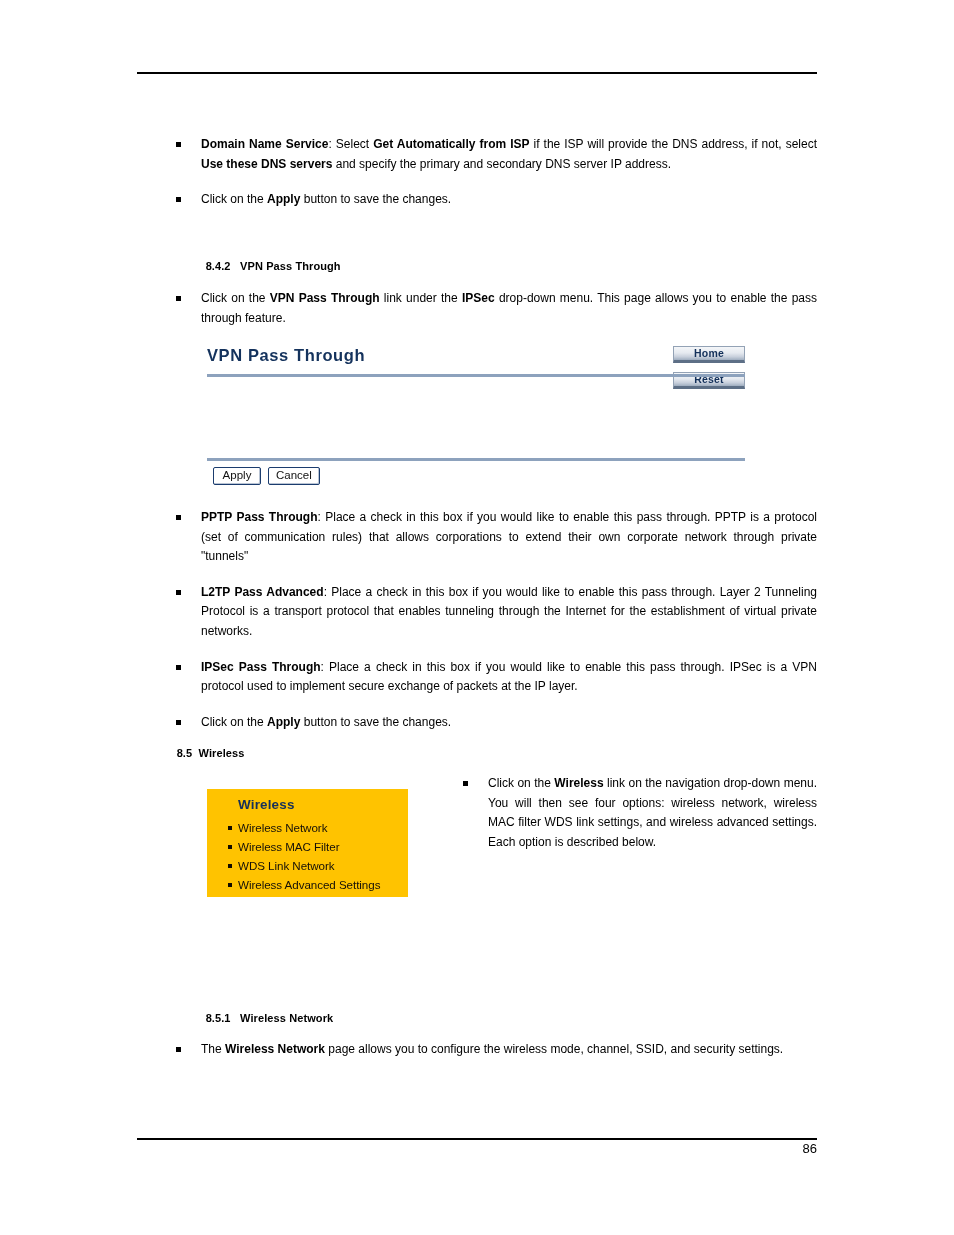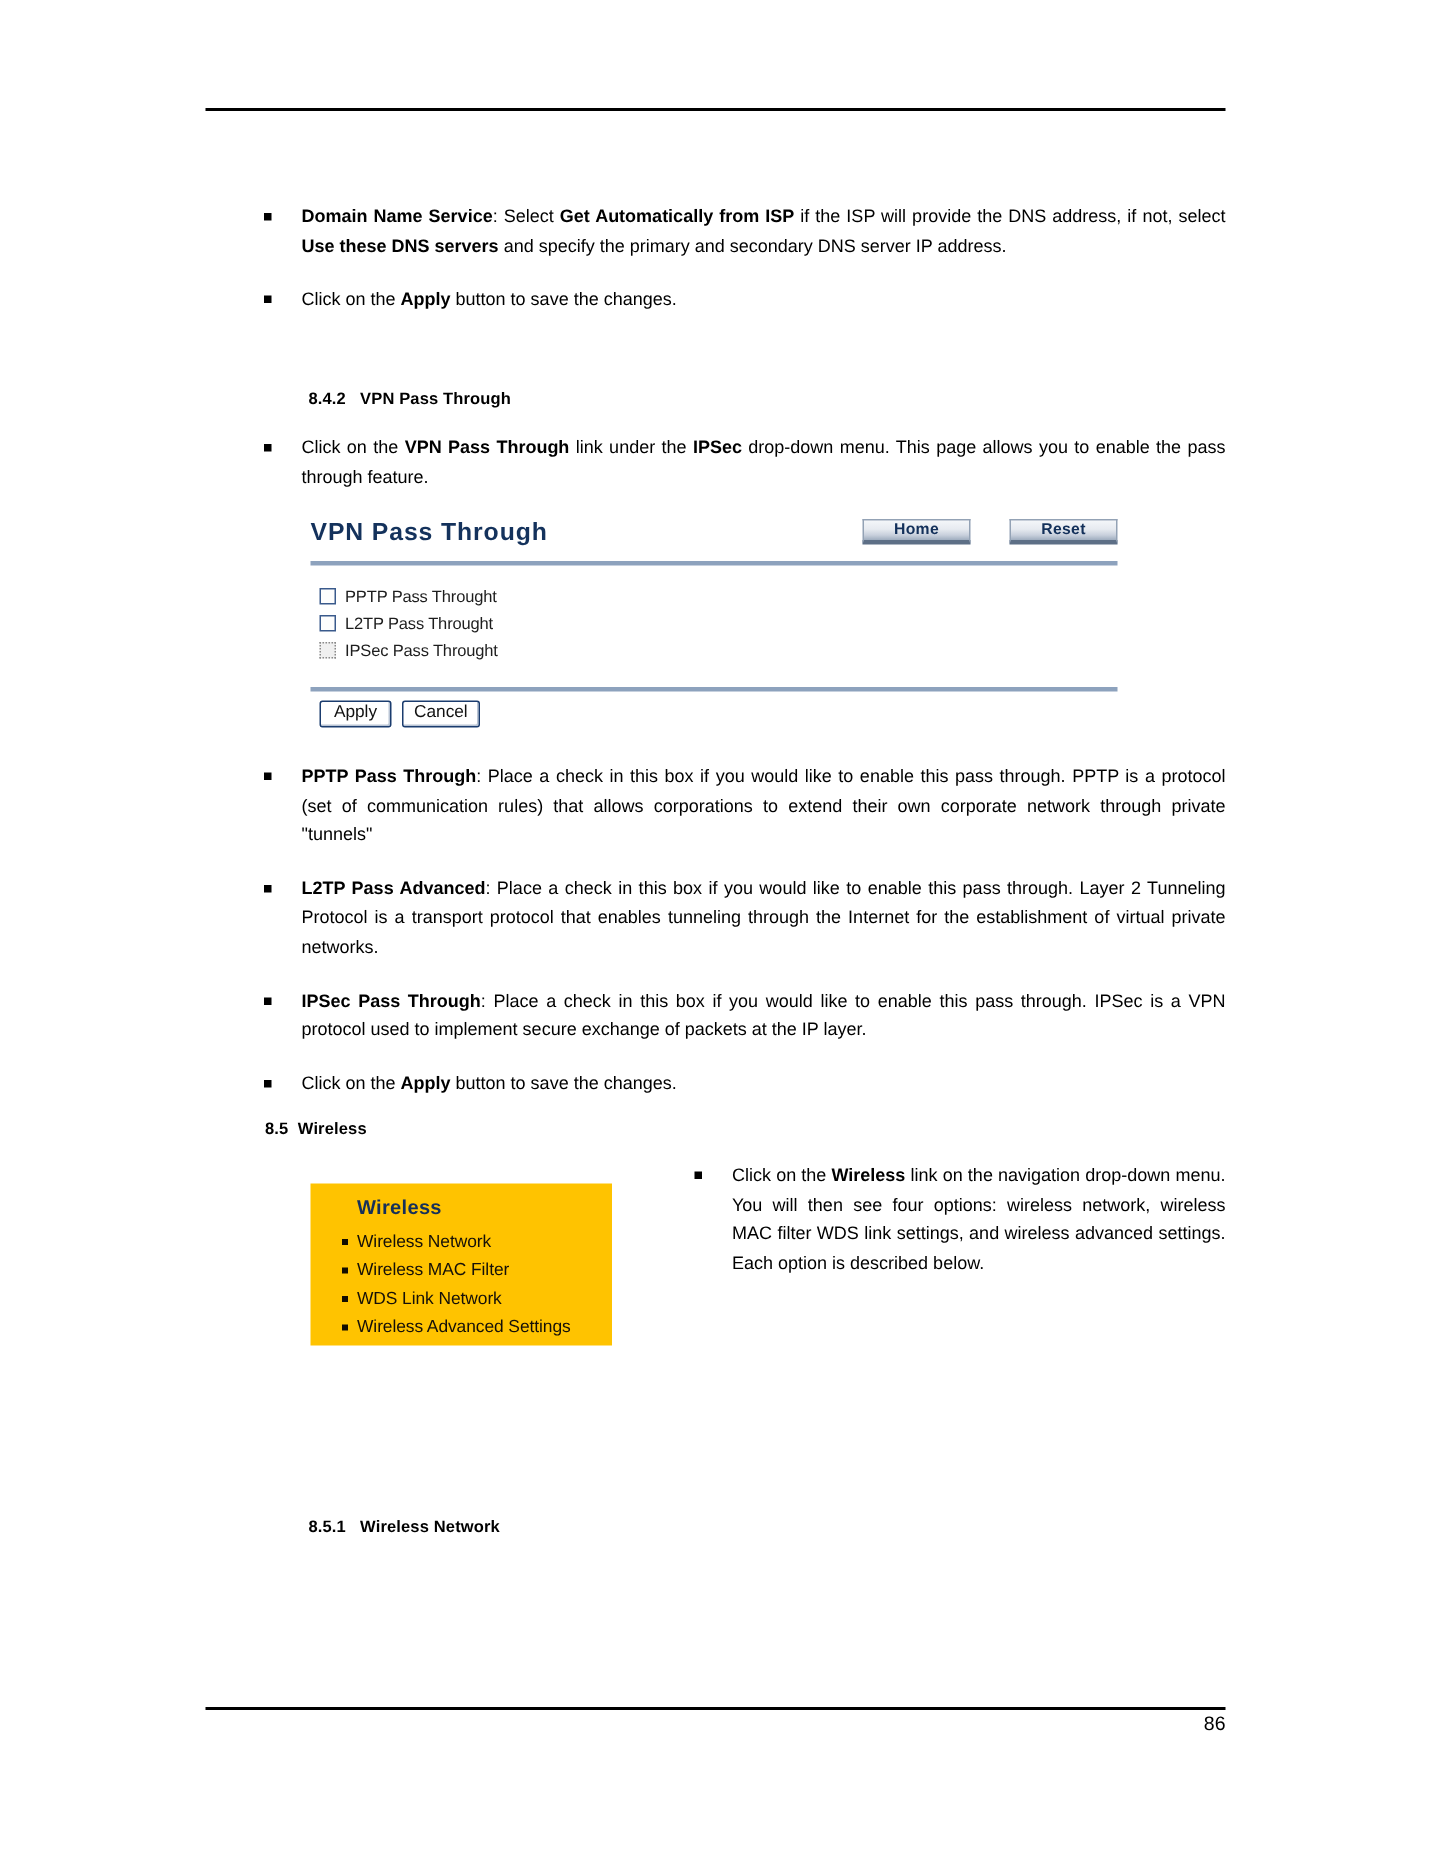--- a/index.html
+++ b/index.html
@@ -102,21 +102,22 @@
     font-size: 16.5px;
     font-weight: bold;
     color: #14325c;
     letter-spacing: 0.6px;
   }
   .ui-btns {
     position: absolute;
     right: 0;
     top: 1px;
     display: flex;
-    gap: 26px;
+    gap: 9px;
+    flex-direction: column;
   }
   .ui-btn {
     width: 72px;
     height: 17px;
     background: linear-gradient(to bottom, #f4f6f9 0%, #e6eaf0 45%, #c8d0dc 75%, #9fadbf 100%);
     border: 1px solid #93a2b5;
     border-bottom: 3px solid #5d6f86;
     box-sizing: border-box;
     font-size: 10.5px;
     color: #13305a;
@@ -286,34 +287,20 @@
   <div class="ui-panel">
     <div class="ui-titlerow">
       <div class="ui-title">VPN Pass Through</div>
       <div class="ui-btns">
         <div class="ui-btn">Home</div>
         <div class="ui-btn">Reset</div>
       </div>
     </div>
     <div class="ui-rule top"></div>
 
-    <div class="ui-checks">
-      <div class="ui-check-row">
-        <span class="cbox"></span>
-        <span class="ui-check-label">PPTP Pass Throught</span>
-      </div>
-      <div class="ui-check-row">
-        <span class="cbox"></span>
-        <span class="ui-check-label">L2TP Pass Throught</span>
-      </div>
-      <div class="ui-check-row">
-        <span class="cbox focus"></span>
-        <span class="ui-check-label">IPSec Pass Throught</span>
-      </div>
-    </div>
 
     <div class="ui-rule bottom"></div>
 
     <div class="ui-actions">
       <div class="ui-abtn">Apply</div>
       <div class="ui-abtn">Cancel</div>
     </div>
   </div>
 
   <div class="blk" style="left:168px; top:508px; width:649px;">
@@ -369,17 +356,25 @@
         <span class="sq"></span>
         <span>Click on the </span><b>Wireless</b><span> link on the navigation drop-down menu. You will then see four options: wireless network, wireless MAC filter WDS link settings, and wireless advanced settings. Each option is described below.</span>
       </li>
     </ul>
   </div>
 
   <div class="h2" style="left:193px; top:1000px;">
     <span>8.5.1</span>   <span>Wireless Network</span>
   </div>
 
+  <div class="blk" style="left:168px; top:1040px; width:649px;">
+    <ul class="bullet-list">
+      <li>
+        <span class="sq"></span>
+        <span>The </span><b>Wireless Network</b><span> page allows you to configure the wireless mode, channel, SSID, and security settings.</span>
+      </li>
+    </ul>
+  </div>
 
   <div class="ftr-rule"></div>
   <div class="ftr-num">86</div>
 
 </div>
 
 </body></html>

